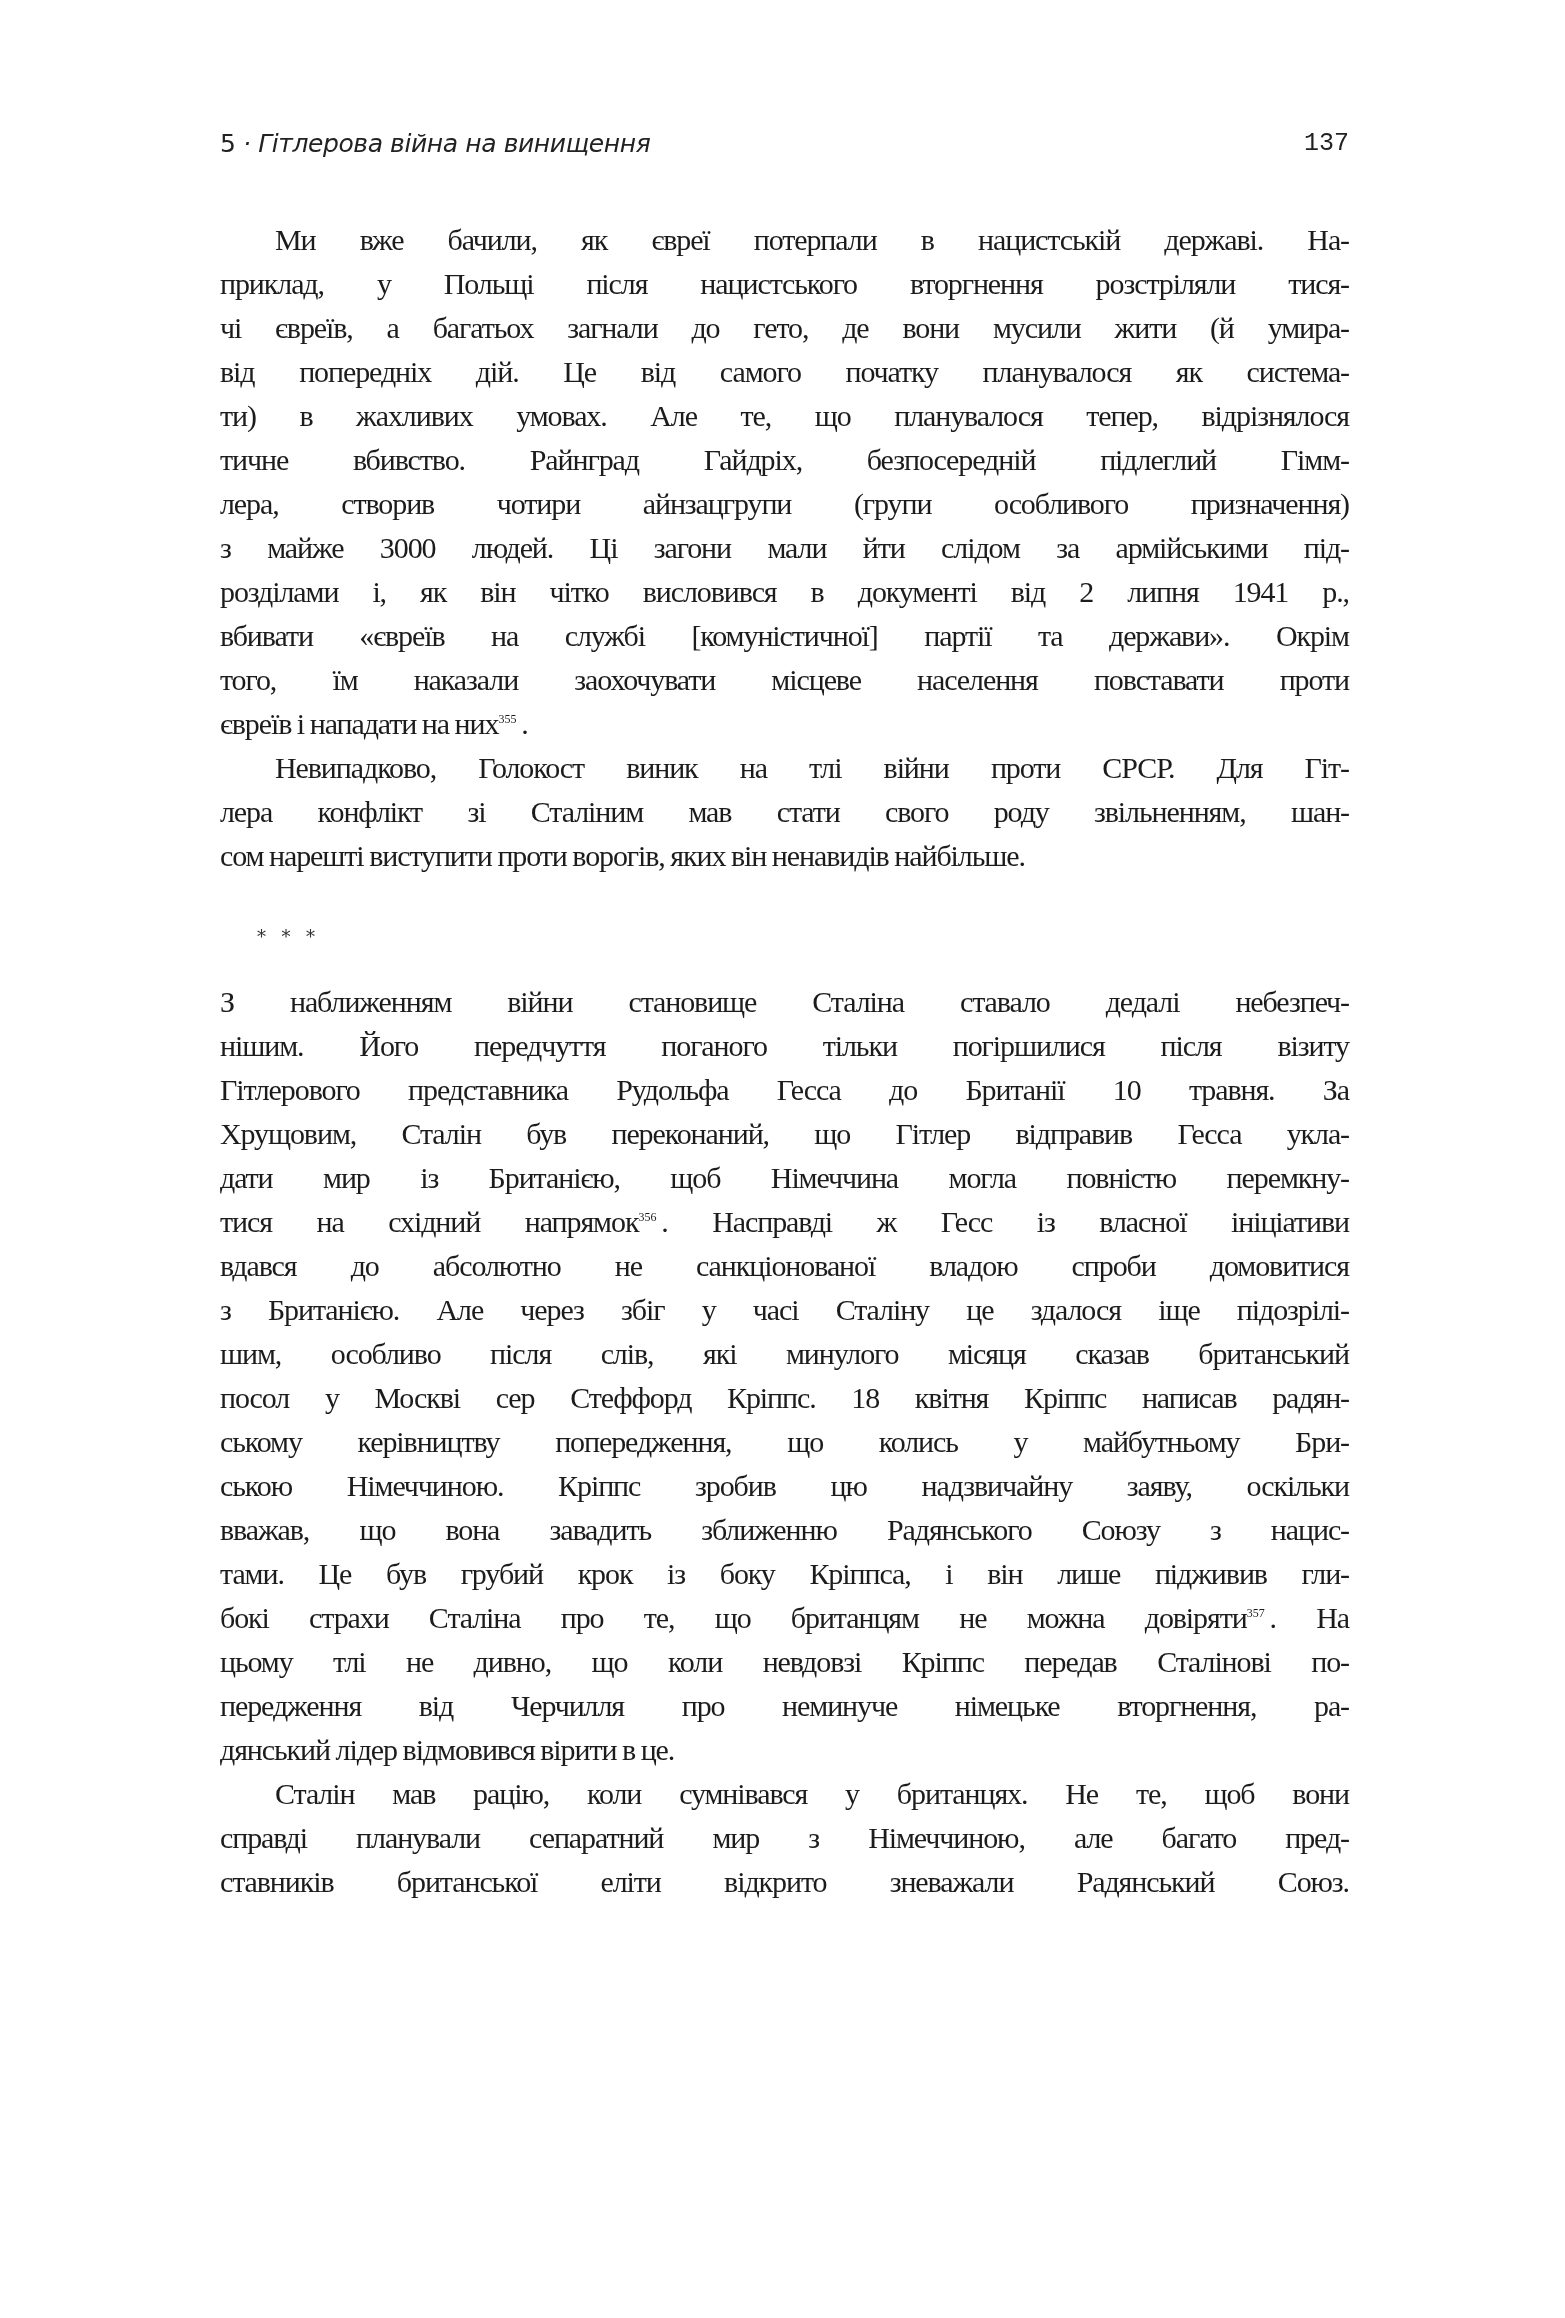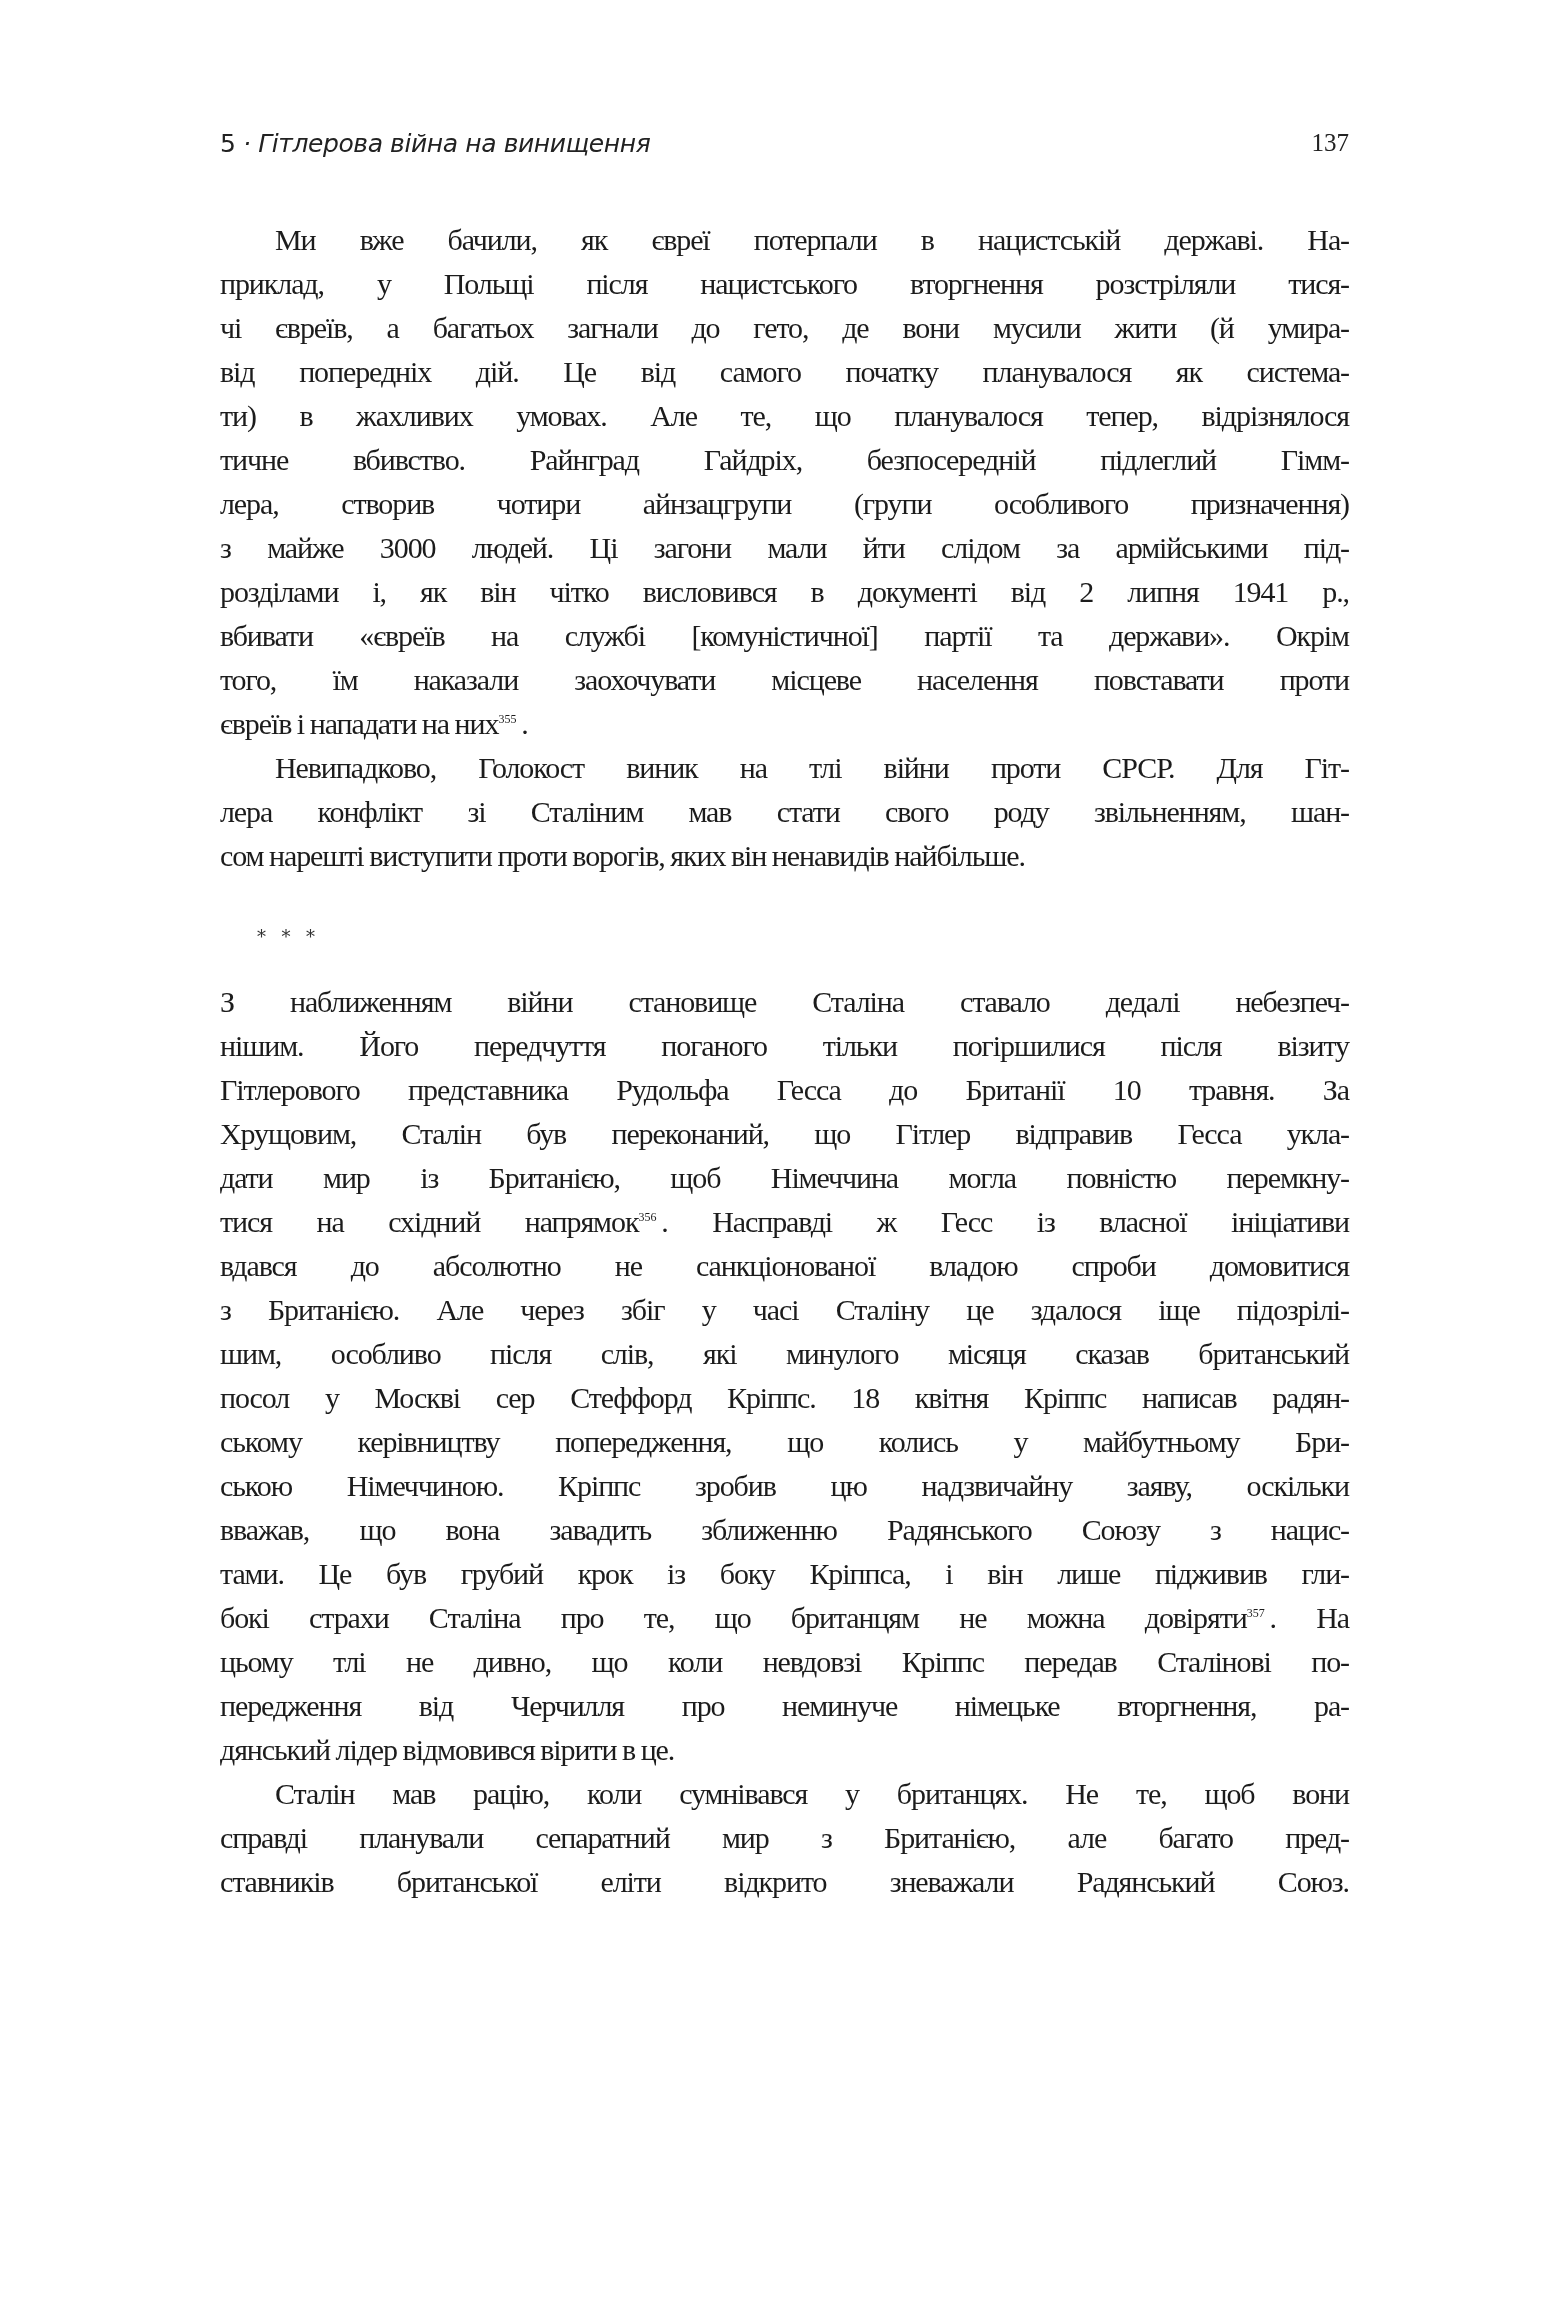--- a/index.html
+++ b/index.html
@@ -39,21 +39,21 @@
       font-style: italic;
       letter-spacing: -0.4px;
     }
     .running-head .chapter .num {
       font-style: normal;
     }
     .running-head .folio {
       position: absolute;
       right: 0;
       top: 0;
-      font-family: Liberation Serif, serif;
+      font-family: Liberation Mono, monospace;
       font-size: 25px;
     }
     .body-text {
       position: absolute;
       left: 220px;
       top: 218px;
       width: 1129px;
     }
     .line {
       display: block;
@@ -145,19 +145,19 @@
       <span class="line">вважав, що вона завадить зближенню Радянського Союзу з нацис-</span>
       <span class="line">тами. Це був грубий крок із боку Кріппса, і він лише підживив гли-</span>
       <span class="line"><span>бокі страхи Сталіна про те, що британцям не можна довіряти</span><sup class="fn">357</sup><span>. На</span></span>
       <span class="line">цьому тлі не дивно, що коли невдовзі Кріппс передав Сталінові по-</span>
       <span class="line">передження від Черчилля про неминуче німецьке вторгнення, ра-</span>
       <span class="line last">дянський лідер відмовився вірити в це.</span>
     </div>
 
     <div>
       <span class="line indent">Сталін мав рацію, коли сумнівався у британцях. Не те, щоб вони</span>
-      <span class="line">справді планували сепаратний мир з Британією, але багато пред-</span>
+      <span class="line">справді планували сепаратний мир з Німеччиною, але багато пред-</span>
       <span class="line">ставників британської еліти відкрито зневажали Радянський Союз.</span>
     </div>
 
   </div>
 </div>
 
 
 </body></html>

